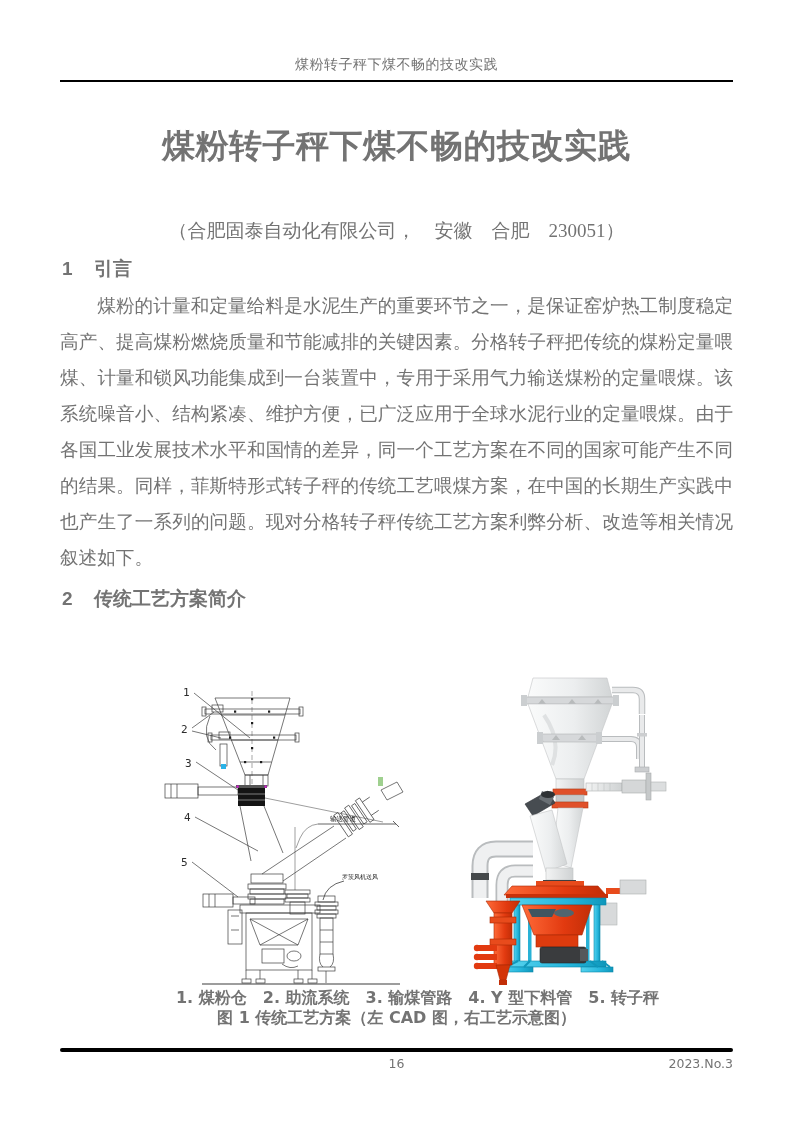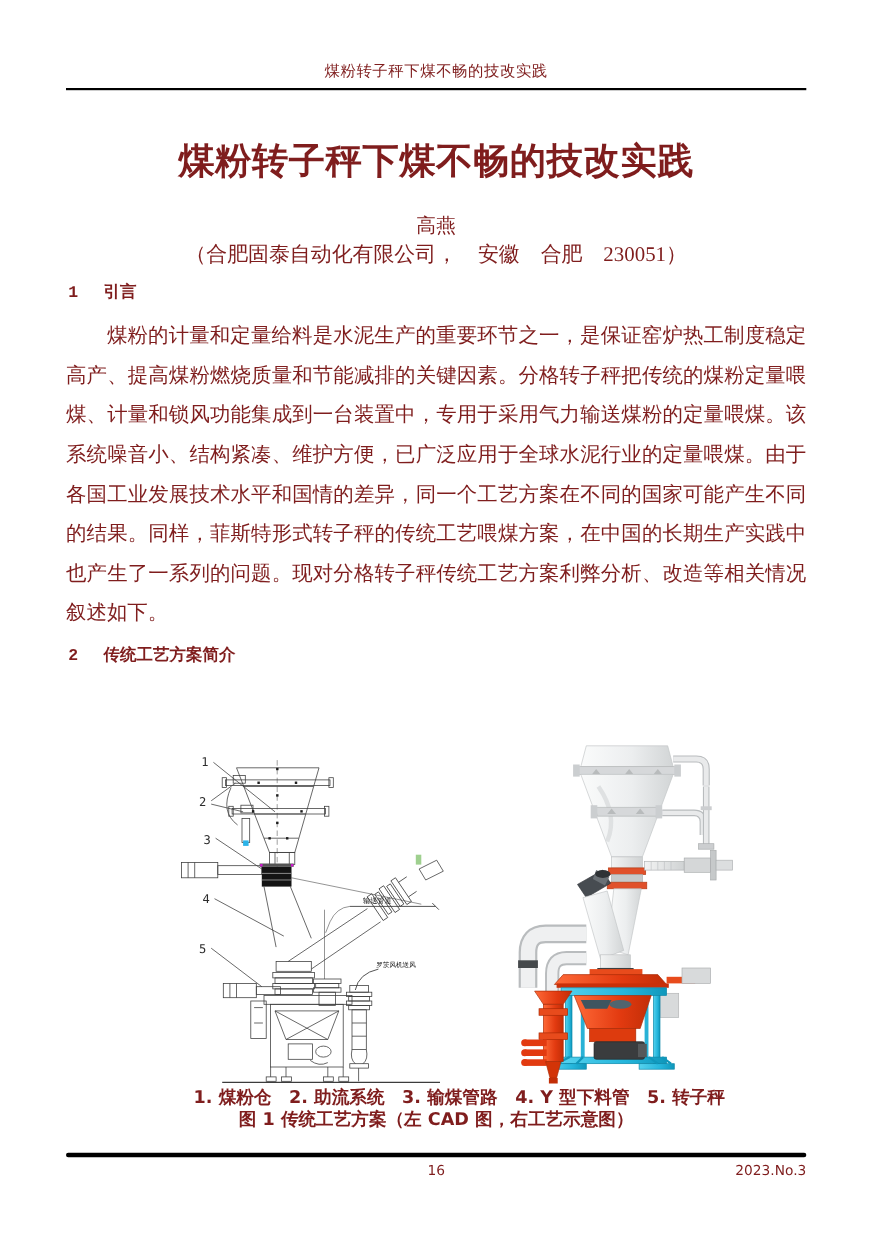--- a/index.html
+++ b/index.html
@@ -1,19 +1,19 @@
 <!DOCTYPE html>
 <html><head>
 <meta charset="utf-8">
 <style>
   html,body{margin:0;padding:0;background:#888;}
   .page{
     position:relative;width:793px;height:1122px;background:#ffffff;
     margin:0 auto;overflow:hidden;
-    font-family:"Liberation Serif","DejaVu Serif",serif;color:#7f1d1d;
+    font-family:"Liberation Serif","DejaVu Serif",serif;color:#737373;
   }
   .running-title{
     position:absolute;top:56px;left:0;width:100%;text-align:center;
     font-size:14px;letter-spacing:.5px;
   }
   .header-rule{
     position:absolute;top:80px;left:60px;width:673px;height:0;
     border-top:2px solid #000;
   }
   .doc-title{
@@ -24,22 +24,22 @@
   .author{
     position:absolute;top:193px;left:0;width:100%;text-align:center;
     font-size:18px;
   }
   .affiliation{
     position:absolute;top:218px;left:0;width:100%;text-align:center;
     font-size:19px;
   }
   .sec-heading{
     position:absolute;left:62px;width:671px;
-    font-family:Liberation Mono, monospace;
-    font-size:15px;font-weight:700;
+    font-family:Liberation Sans, sans-serif;
+    font-size:19px;font-weight:700;
   }
   .sec-heading .sec-num{display:inline-block;min-width:32px;}
   #sec1-heading{top:256px;}
   #sec2-heading{top:586px;}
   .body-text{
     position:absolute;left:60px;width:673px;margin:0;
     font-size:18.6px;line-height:36px;text-align:justify;text-align-last:left;
     text-indent:2em;
   }
   #para1{top:288px;}
@@ -69,21 +69,20 @@
 </style>
 </head>
 <body>
 
 <div class="page">
 
   <div class="running-title">煤粉转子秤下煤不畅的技改实践</div>
   <div class="header-rule"></div>
 
   <h1 class="doc-title">煤粉转子秤下煤不畅的技改实践</h1>
-  <div class="author">高燕</div>
   <div class="affiliation">（合肥固泰自动化有限公司，　安徽　合肥　230051）</div>
 
   <div class="sec-heading" id="sec1-heading">
     <span class="sec-num">1</span><span>引言</span>
   </div>
   <p class="body-text" id="para1">煤粉的计量和定量给料是水泥生产的重要环节之一，是保证窑炉热工制度稳定高产、提高煤粉燃烧质量和节能减排的关键因素。分格转子秤把传统的煤粉定量喂煤、计量和锁风功能集成到一台装置中，专用于采用气力输送煤粉的定量喂煤。该系统噪音小、结构紧凑、维护方便，已广泛应用于全球水泥行业的定量喂煤。由于各国工业发展技术水平和国情的差异，同一个工艺方案在不同的国家可能产生不同的结果。同样，菲斯特形式转子秤的传统工艺喂煤方案，在中国的长期生产实践中也产生了一系列的问题。现对分格转子秤传统工艺方案利弊分析、改造等相关情况叙述如下。</p>
 
   <div class="sec-heading" id="sec2-heading">
     <span class="sec-num">2</span><span>传统工艺方案简介</span>
   </div>

